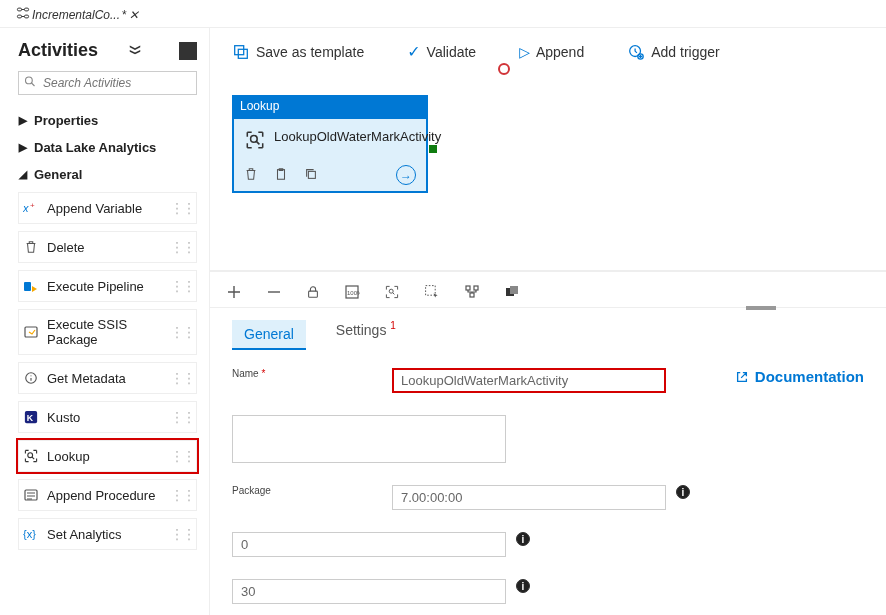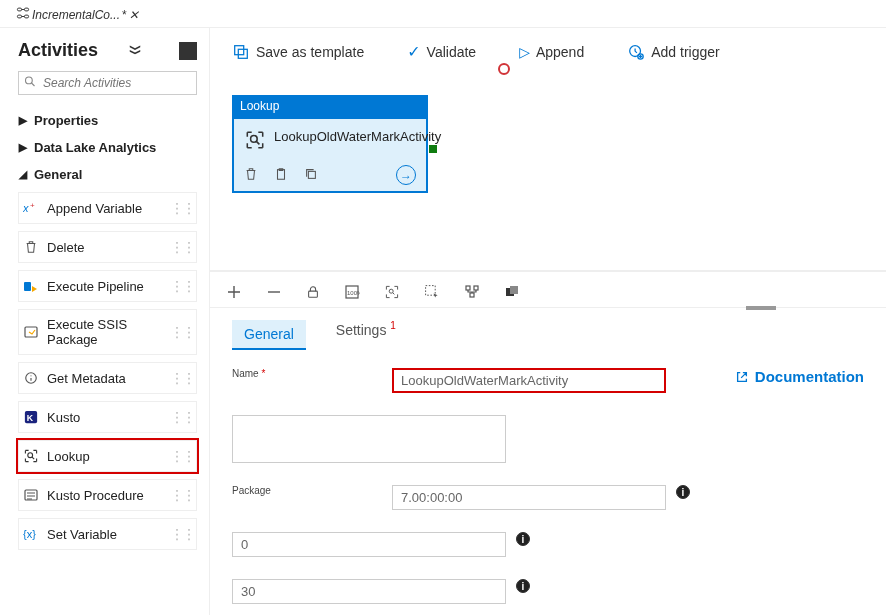--- a/index.html
+++ b/index.html
@@ -199,30 +199,30 @@
             <span>Lookup</span>
               <span class="drag">⋮⋮</span>
           </div>
           <div class="tree-item">
             <span class="ic">
                 <svg width="16" height="16" viewBox="0 0 16 16" stroke="#555" fill="none" stroke-width="1.2">
                   <rect x="2" y="3" width="12" height="10" rx="1"></rect>
                   <path d="M4 6h8M4 9h8M4 12h5"></path>
                 </svg>
               </span>
-            <span>Kusto Procedure</span>
+            <span>Append Procedure</span>
               <span class="drag">⋮⋮</span>
           </div>
           <div class="tree-item">
             <span class="ic">
                 <svg width="16" height="16" viewBox="0 0 16 16" fill="#0078d4">
                   <text x="0" y="12" font-size="11">{x}</text>
                 </svg>
               </span>
-            <span>Set Variable</span>
+            <span>Set Analytics</span>
               <span class="drag">⋮⋮</span>
           </div>
         </div>
       </div>
     </div>
 
     <div class="canvas">
       <div class="toolbar">
         <div class="tbtn">
           <svg width="18" height="18" viewBox="0 0 20 20" stroke="#0078d4" fill="none" stroke-width="1.4">

